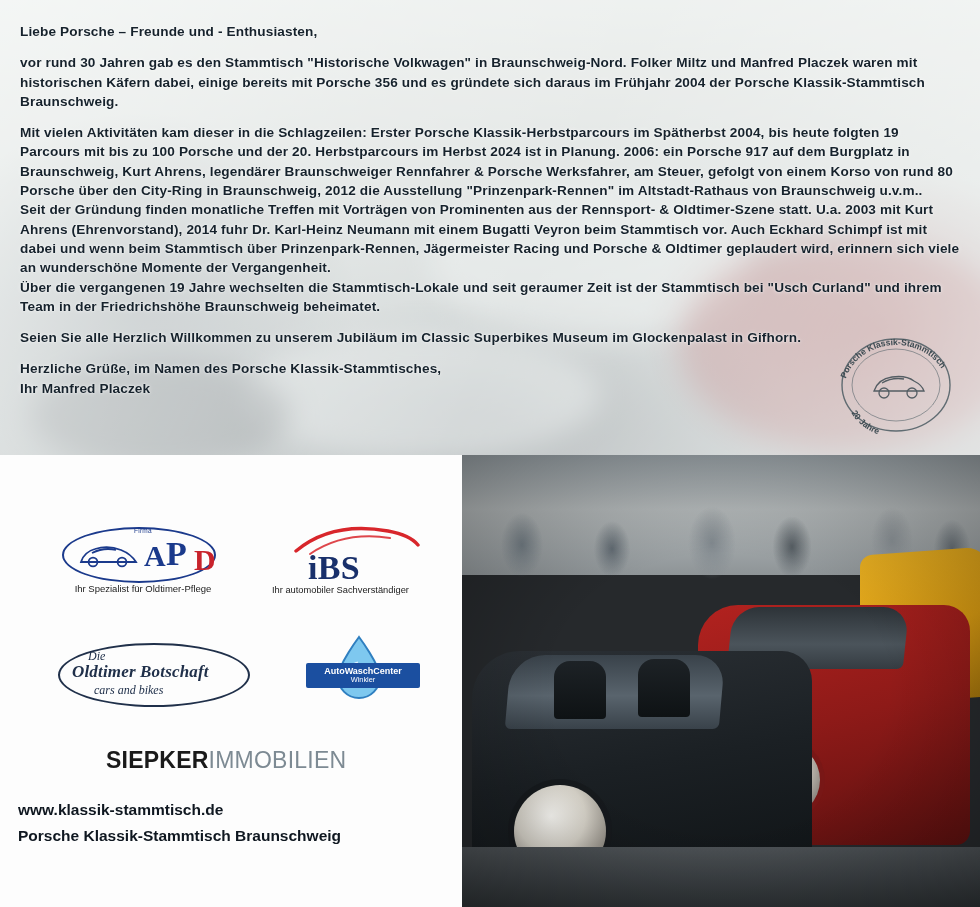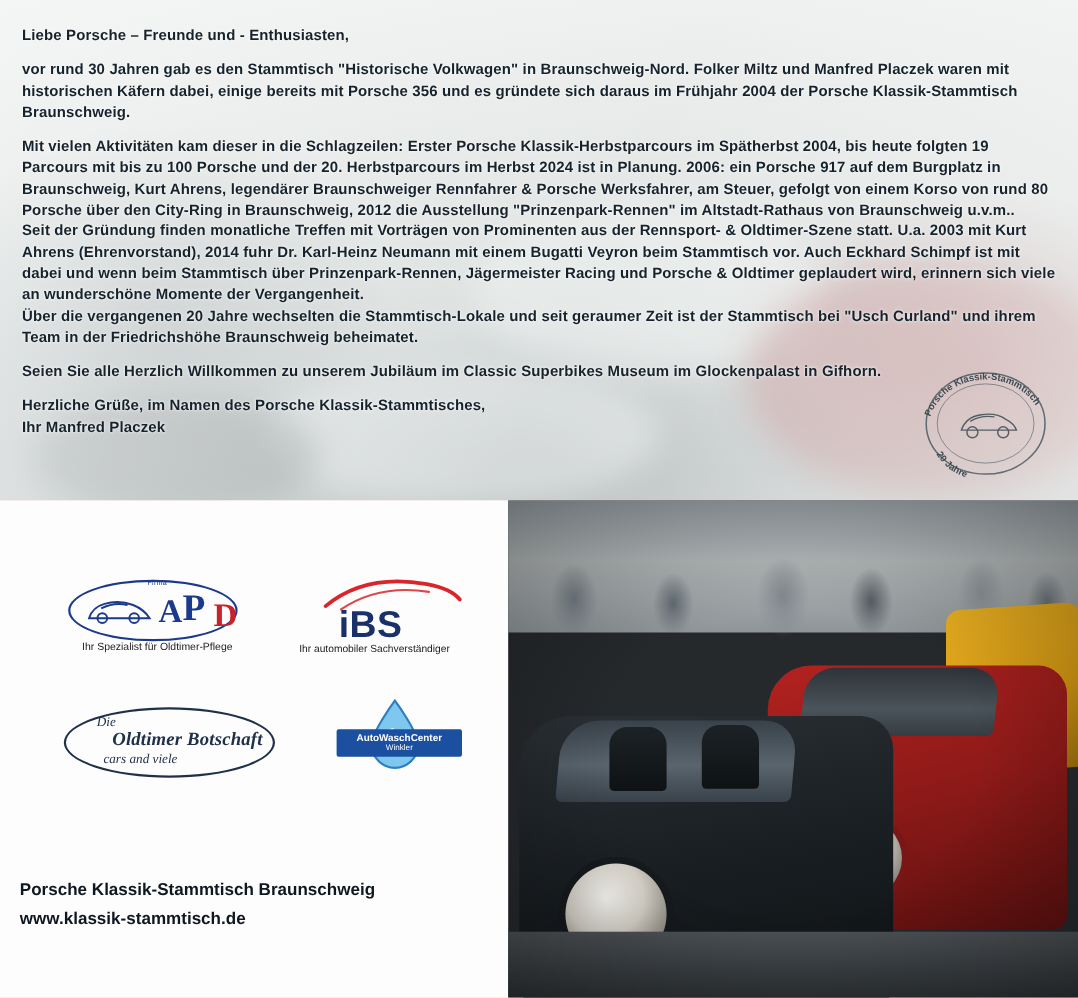--- a/index.html
+++ b/index.html
@@ -190,21 +190,21 @@
     width: 160px;
     height: 72px;
   }
   .ibs-swoosh {
     position: absolute;
     left: 12px; top: 0;
   }
   .ibs-text {
     position: absolute;
     left: 28px; top: 26px;
-    font-family: Liberation Sans, sans-serif;
+    font-family: Liberation Serif, serif;
     font-size: 34px;
     font-weight: 700;
     color: #19306b;
     letter-spacing: .01em;
   }
   .ibs-sub {
     position: absolute;
     left: -8px; top: 62px;
     width: 180px;
     text-align: left;
@@ -237,21 +237,20 @@
   }
   .ob-main {
     position: absolute;
     left: 14px; top: 19px;
     font-family: "Liberation Serif", serif;
     font-style: italic;
     font-weight: 700;
     font-size: 17px;
     color: #20304a;
     letter-spacing: .01em;
-    margin-left: 30px;
   }
   .ob-sub {
     position: absolute;
     left: 36px; top: 40px;
     font-family: "Liberation Serif", serif;
     font-style: italic;
     font-size: 12px;
     color: #20304a;
   }
 
@@ -425,21 +424,21 @@
       <div class="blob blob-chrome"></div>
       <div class="blob blob-dark"></div>
     </div>
     <div class="top-wash"></div>
 
     <div class="letter">
       <p>Liebe Porsche – Freunde und - Enthusiasten,</p>
       <p>vor rund 30 Jahren gab es den Stammtisch "Historische Volkwagen" in Braunschweig-Nord. Folker Miltz und Manfred Placzek waren mit historischen Käfern dabei, einige bereits mit Porsche 356 und es gründete sich daraus im Frühjahr 2004 der Porsche Klassik-Stammtisch Braunschweig.</p>
       <p class="tight">Mit vielen Aktivitäten kam dieser in die Schlagzeilen: Erster Porsche Klassik-Herbstparcours im Spätherbst 2004, bis heute folgten 19 Parcours mit bis zu 100 Porsche und der 20. Herbstparcours im Herbst 2024 ist in Planung. 2006: ein Porsche 917 auf dem Burgplatz in Braunschweig, Kurt Ahrens, legendärer Braunschweiger Rennfahrer &amp; Porsche Werksfahrer, am Steuer, gefolgt von einem Korso von rund 80 Porsche über den City-Ring in Braunschweig, 2012 die Ausstellung "Prinzenpark-Rennen" im Altstadt-Rathaus von Braunschweig u.v.m..</p>
       <p class="tight">Seit der Gründung finden monatliche Treffen mit Vorträgen von Prominenten aus der Rennsport- &amp; Oldtimer-Szene statt. U.a. 2003 mit Kurt Ahrens (Ehrenvorstand), 2014 fuhr Dr. Karl-Heinz Neumann mit einem Bugatti Veyron beim Stammtisch vor. Auch Eckhard Schimpf ist mit dabei und wenn beim Stammtisch über Prinzenpark-Rennen, Jägermeister Racing und Porsche &amp; Oldtimer geplaudert wird, erinnern sich viele an wunderschöne Momente der Vergangenheit.</p>
-      <p>Über die vergangenen 20 Jahre wechselten die Stammtisch-Lokale und seit geraumer Zeit ist der Stammtisch bei "Usch Curland" und ihrem Team in der Friedrichshöhe Braunschweig beheimatet.</p>
+      <p>Über die vergangenen 19 Jahre wechselten die Stammtisch-Lokale und seit geraumer Zeit ist der Stammtisch bei "Usch Curland" und ihrem Team in der Friedrichshöhe Braunschweig beheimatet.</p>
       <p>Seien Sie alle Herzlich Willkommen zu unserem Jubiläum im Classic Superbikes Museum im Glockenpalast in Gifhorn.</p>
       <p class="tight">Herzliche Grüße, im Namen des Porsche Klassik-Stammtisches,</p>
       <p>Ihr Manfred Placzek</p>
     </div>
 
     <div class="stamp">
       <svg width="130" height="108" viewBox="0 0 130 108">
         <defs>
           <path id="arcTop" d="M 14,62 A 52,46 0 0 1 118,62" fill="none"></path>
           <path id="arcBot" d="M 16,64 A 50,44 0 0 0 116,64" fill="none"></path>
@@ -497,40 +496,43 @@
           </svg>
         </div>
         <div class="ibs-text">iBS</div>
         <div class="ibs-sub">Ihr automobiler Sachverständiger</div>
       </div>
 
       <div class="logo-ob">
         <div class="ob-ellipse"></div>
         <div class="ob-die">Die</div>
         <div class="ob-main">Oldtimer Botschaft</div>
-        <div class="ob-sub">cars and viele</div>
+        <div class="ob-sub">cars and bikes</div>
       </div>
 
       <div class="logo-awc">
         <div class="awc-drop">
           <svg width="54" height="66" viewBox="0 0 54 66">
             <path d="M27 2 C27 2 6 30 6 42 a21 21 0 0 0 42 0 C48 30 27 2 27 2 Z" fill="#7ec8ef" stroke="#2f7fc0" stroke-width="2"></path>
             <path d="M18 40 a10 10 0 0 1 8 -12" fill="none" stroke="#ffffff" stroke-width="3" opacity=".8"></path>
           </svg>
         </div>
         <div class="awc-band">
           <span>AutoWaschCenter</span>
           <span class="wink">Winkler</span>
         </div>
       </div>
 
+      <div class="logo-siepker">
+        <span class="siepker-1">SIEPKER</span><span class="siepker-2">IMMOBILIEN</span>
+      </div>
 
       <div class="footer-block">
+        <div>www.klassik-stammtisch.de</div>
         <div>Porsche Klassik-Stammtisch Braunschweig</div>
-        <div>www.klassik-stammtisch.de</div>
       </div>
     </div>
 
     <div class="photo-right">
       <div class="ph-sky"></div>
       <div class="ph-bg-people"></div>
       <div class="ph-yellow"></div>
       <div class="ph-red"></div>
       <div class="ph-red-glass"></div>
       <div class="ph-red-light"></div>

